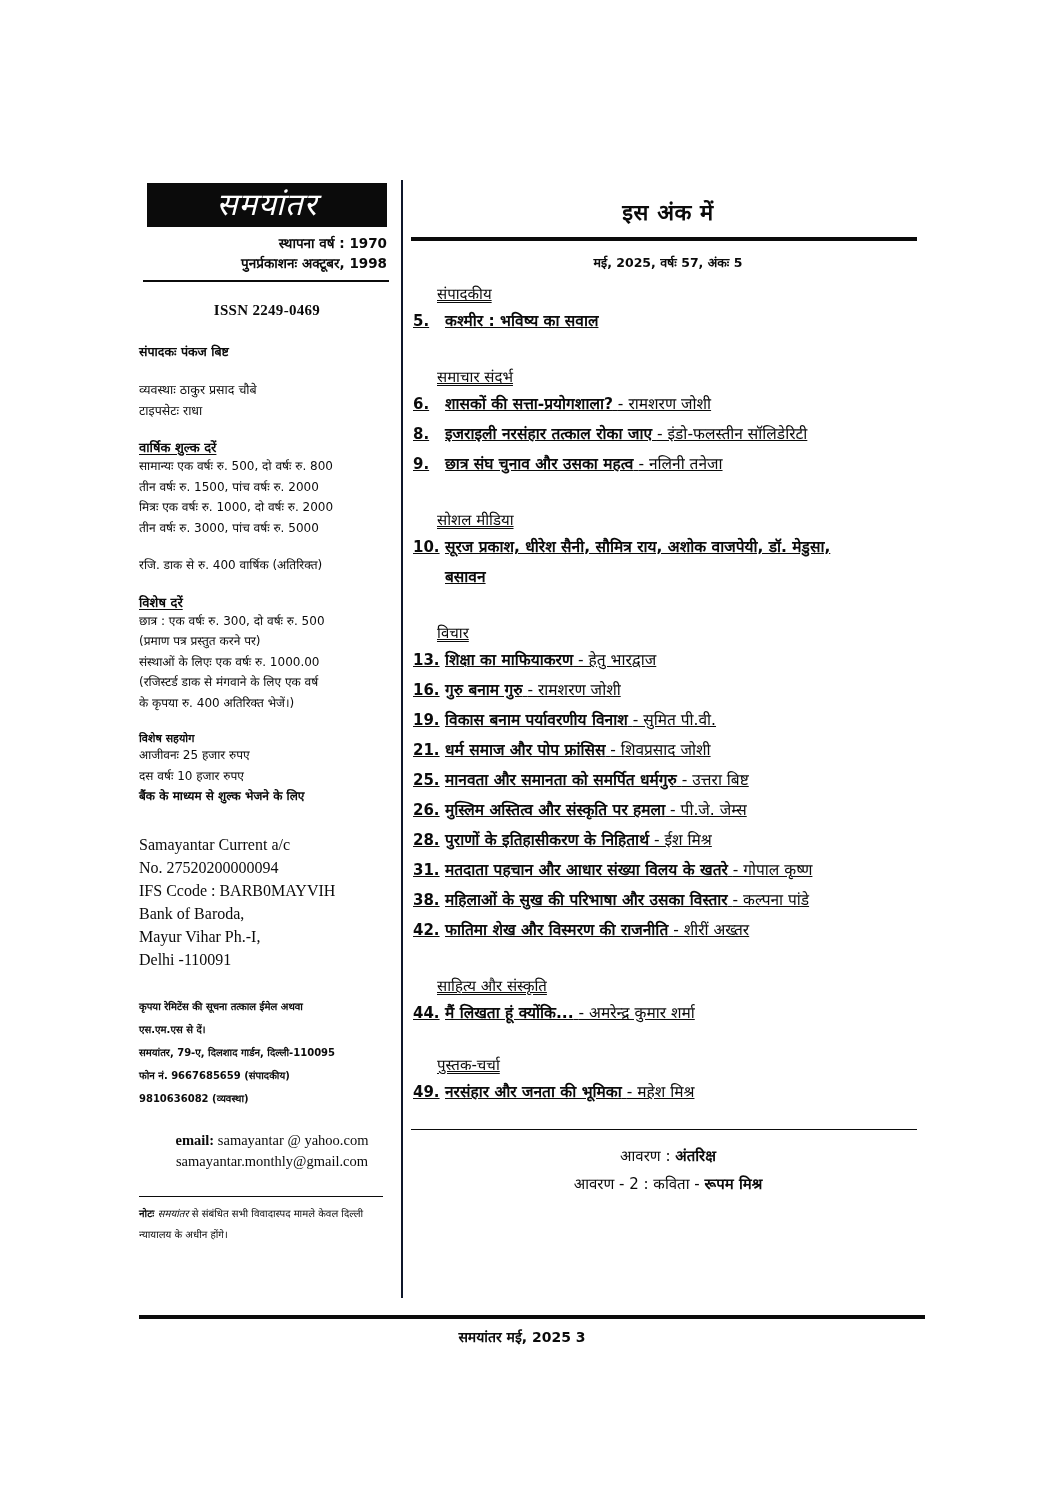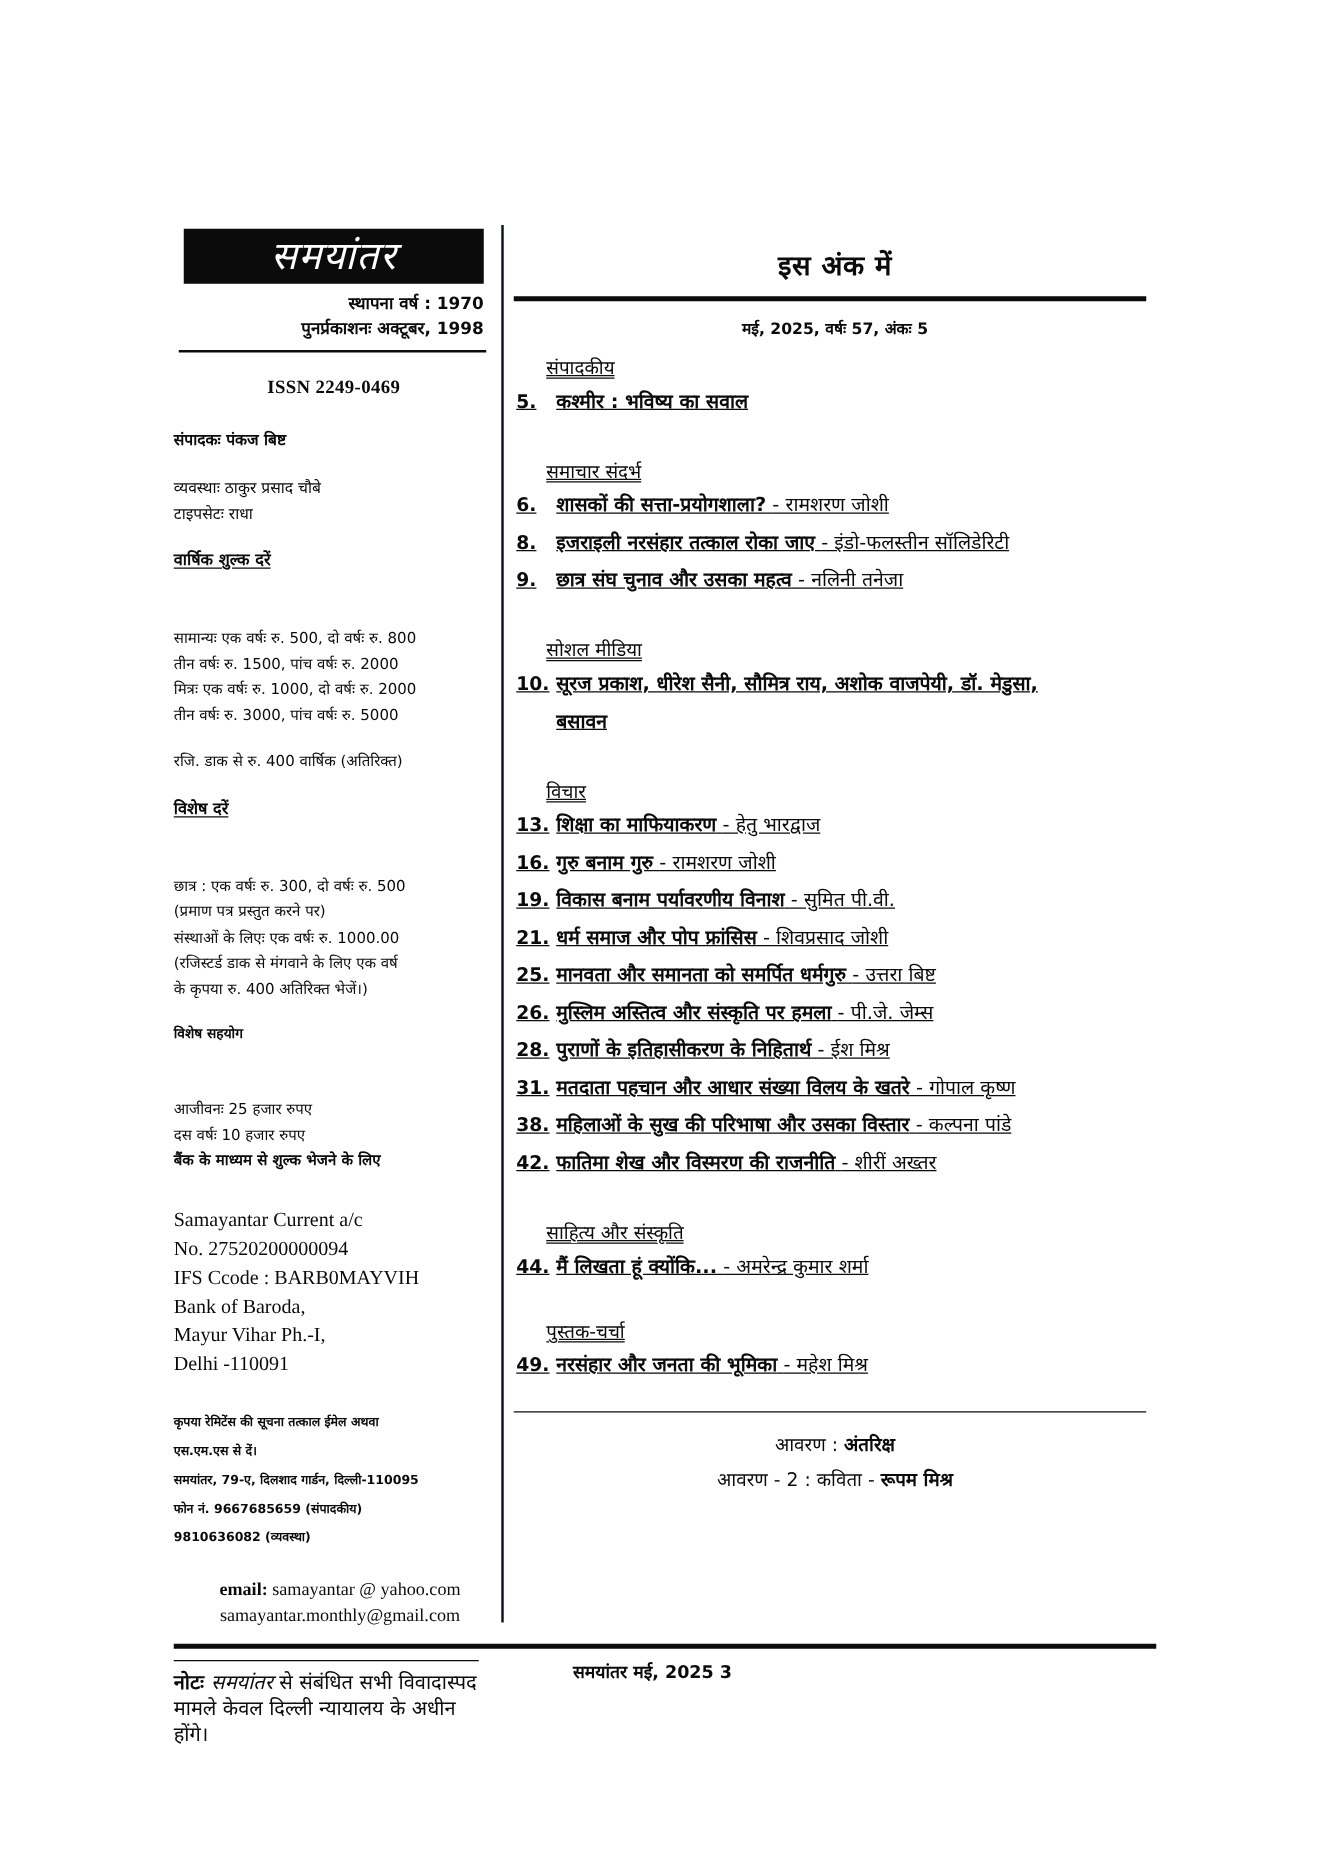--- a/index.html
+++ b/index.html
@@ -96,21 +96,20 @@
     margin-left: 8px;
     width: 240px;
     letter-spacing: 0.3px;
   }
 
   
   .lc {
     font-family: "DejaVu Sans", sans-serif;
     font-size: 12.5px;
     line-height: 21px;
-    margin-top: 44px;
   }
   .lc-sm {
     font-size: 12px;
     line-height: 20.5px;
   }
   .block { margin-top: 17px; }
   .b { font-weight: bold; }
   .u-head {
     font-family: "DejaVu Sans", sans-serif;
     font-weight: bold;
@@ -150,21 +149,21 @@
   .email-box .lbl { font-weight: bold; }
 
   .note-rule {
     border: 0;
     border-top: 1.5px solid #0b0b0b;
     margin: 24px 0 6px 0;
     width: 244px;
   }
   .note {
     font-family: "DejaVu Sans", sans-serif;
-    font-size: 16px;
+    font-size: 10px;
     line-height: 21px;
   }
   .note .nlabel { font-weight: bold; }
   .note .nital { font-style: italic; }
 
   
   .toc-title {
     text-align: center;
     font-family: "DejaVu Sans", sans-serif;
     font-weight: bold;

